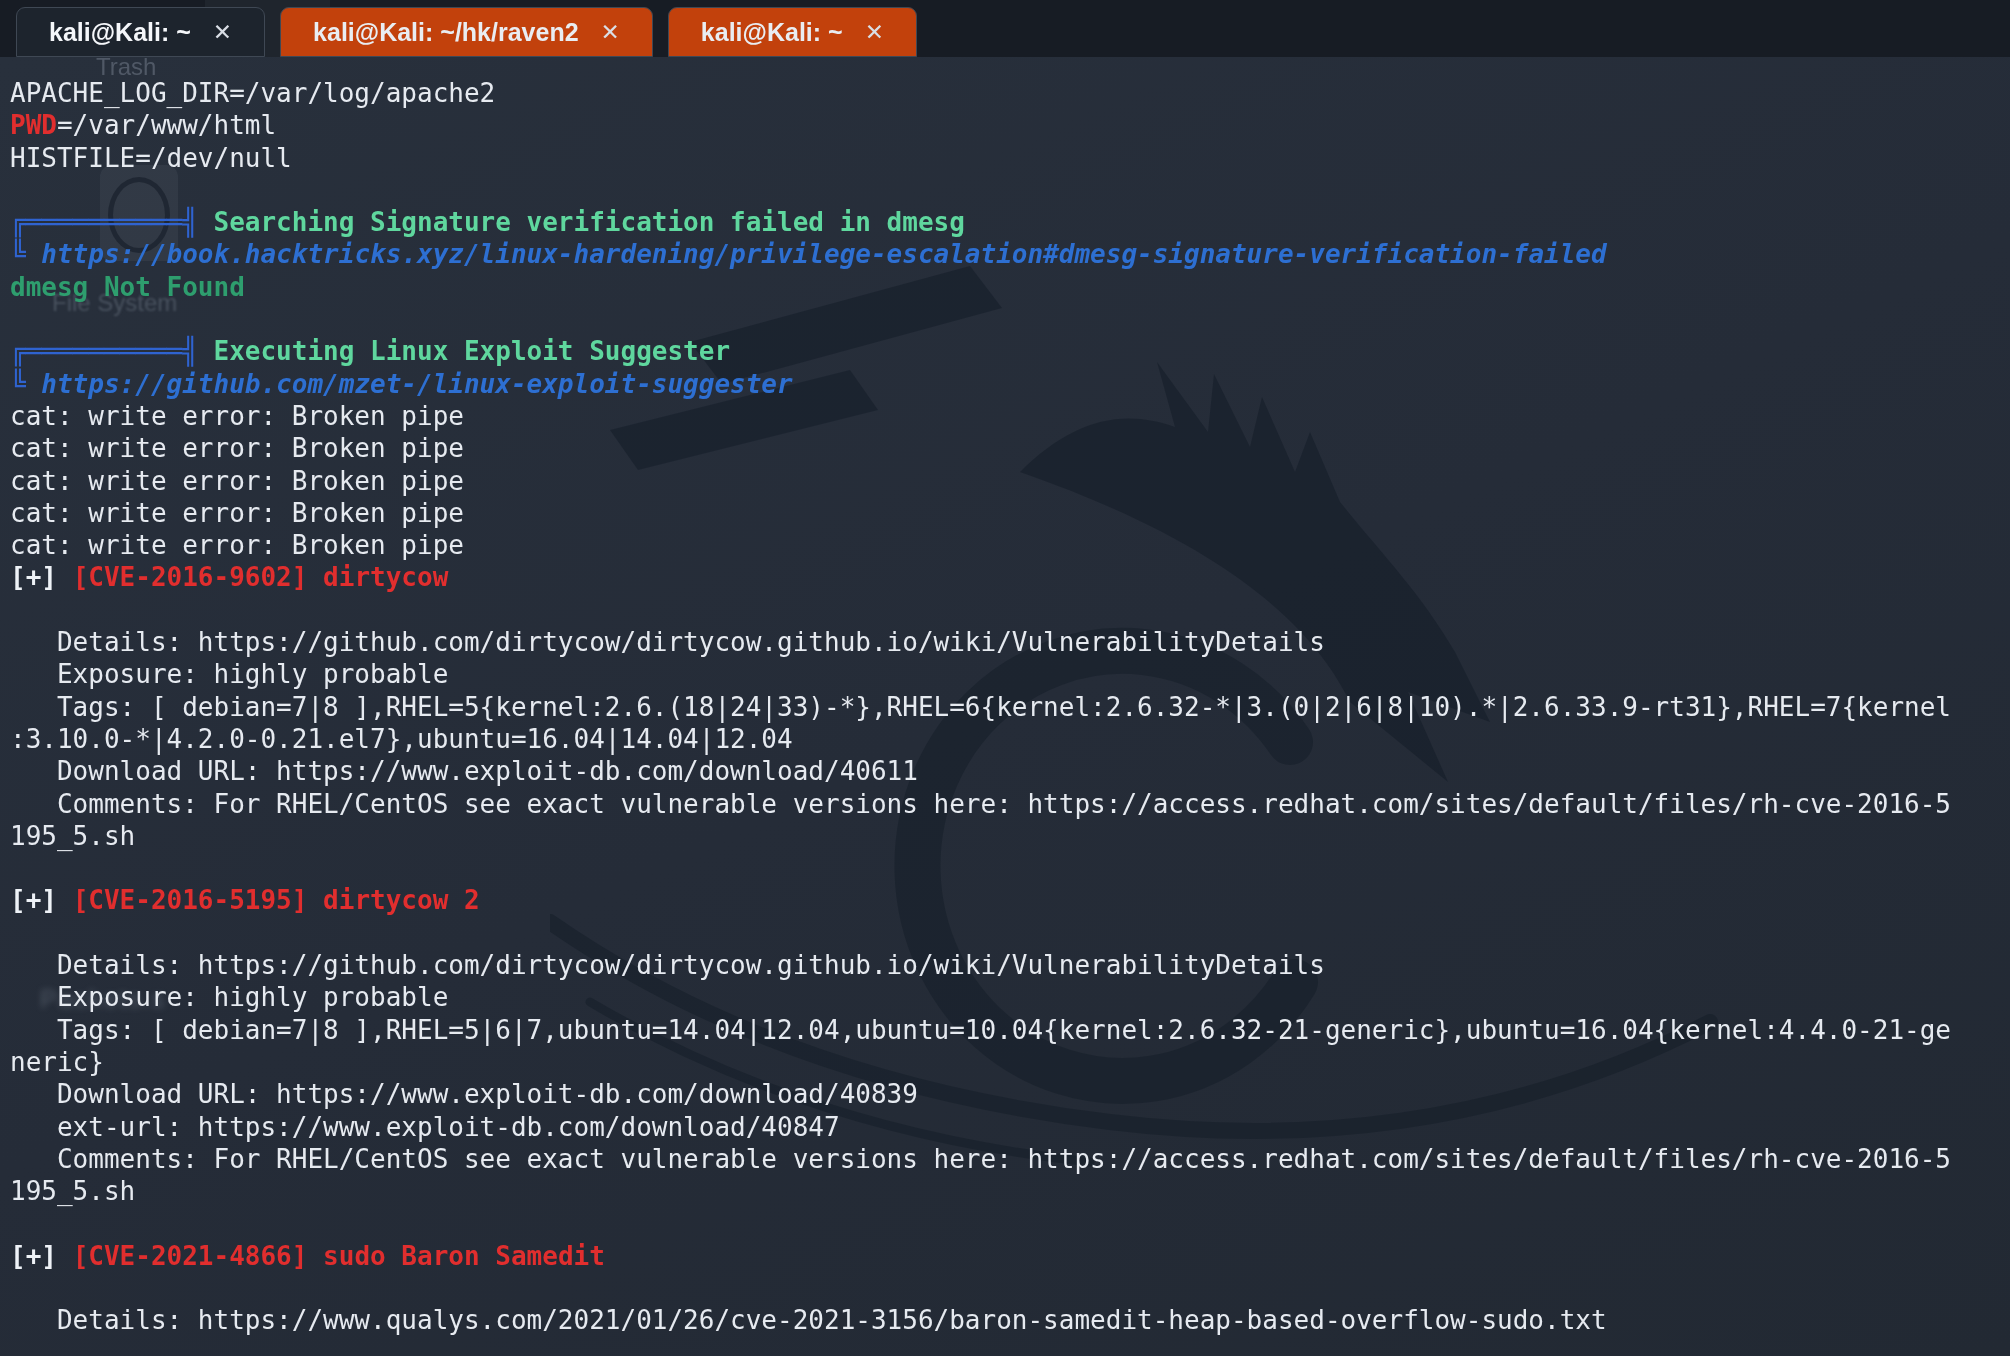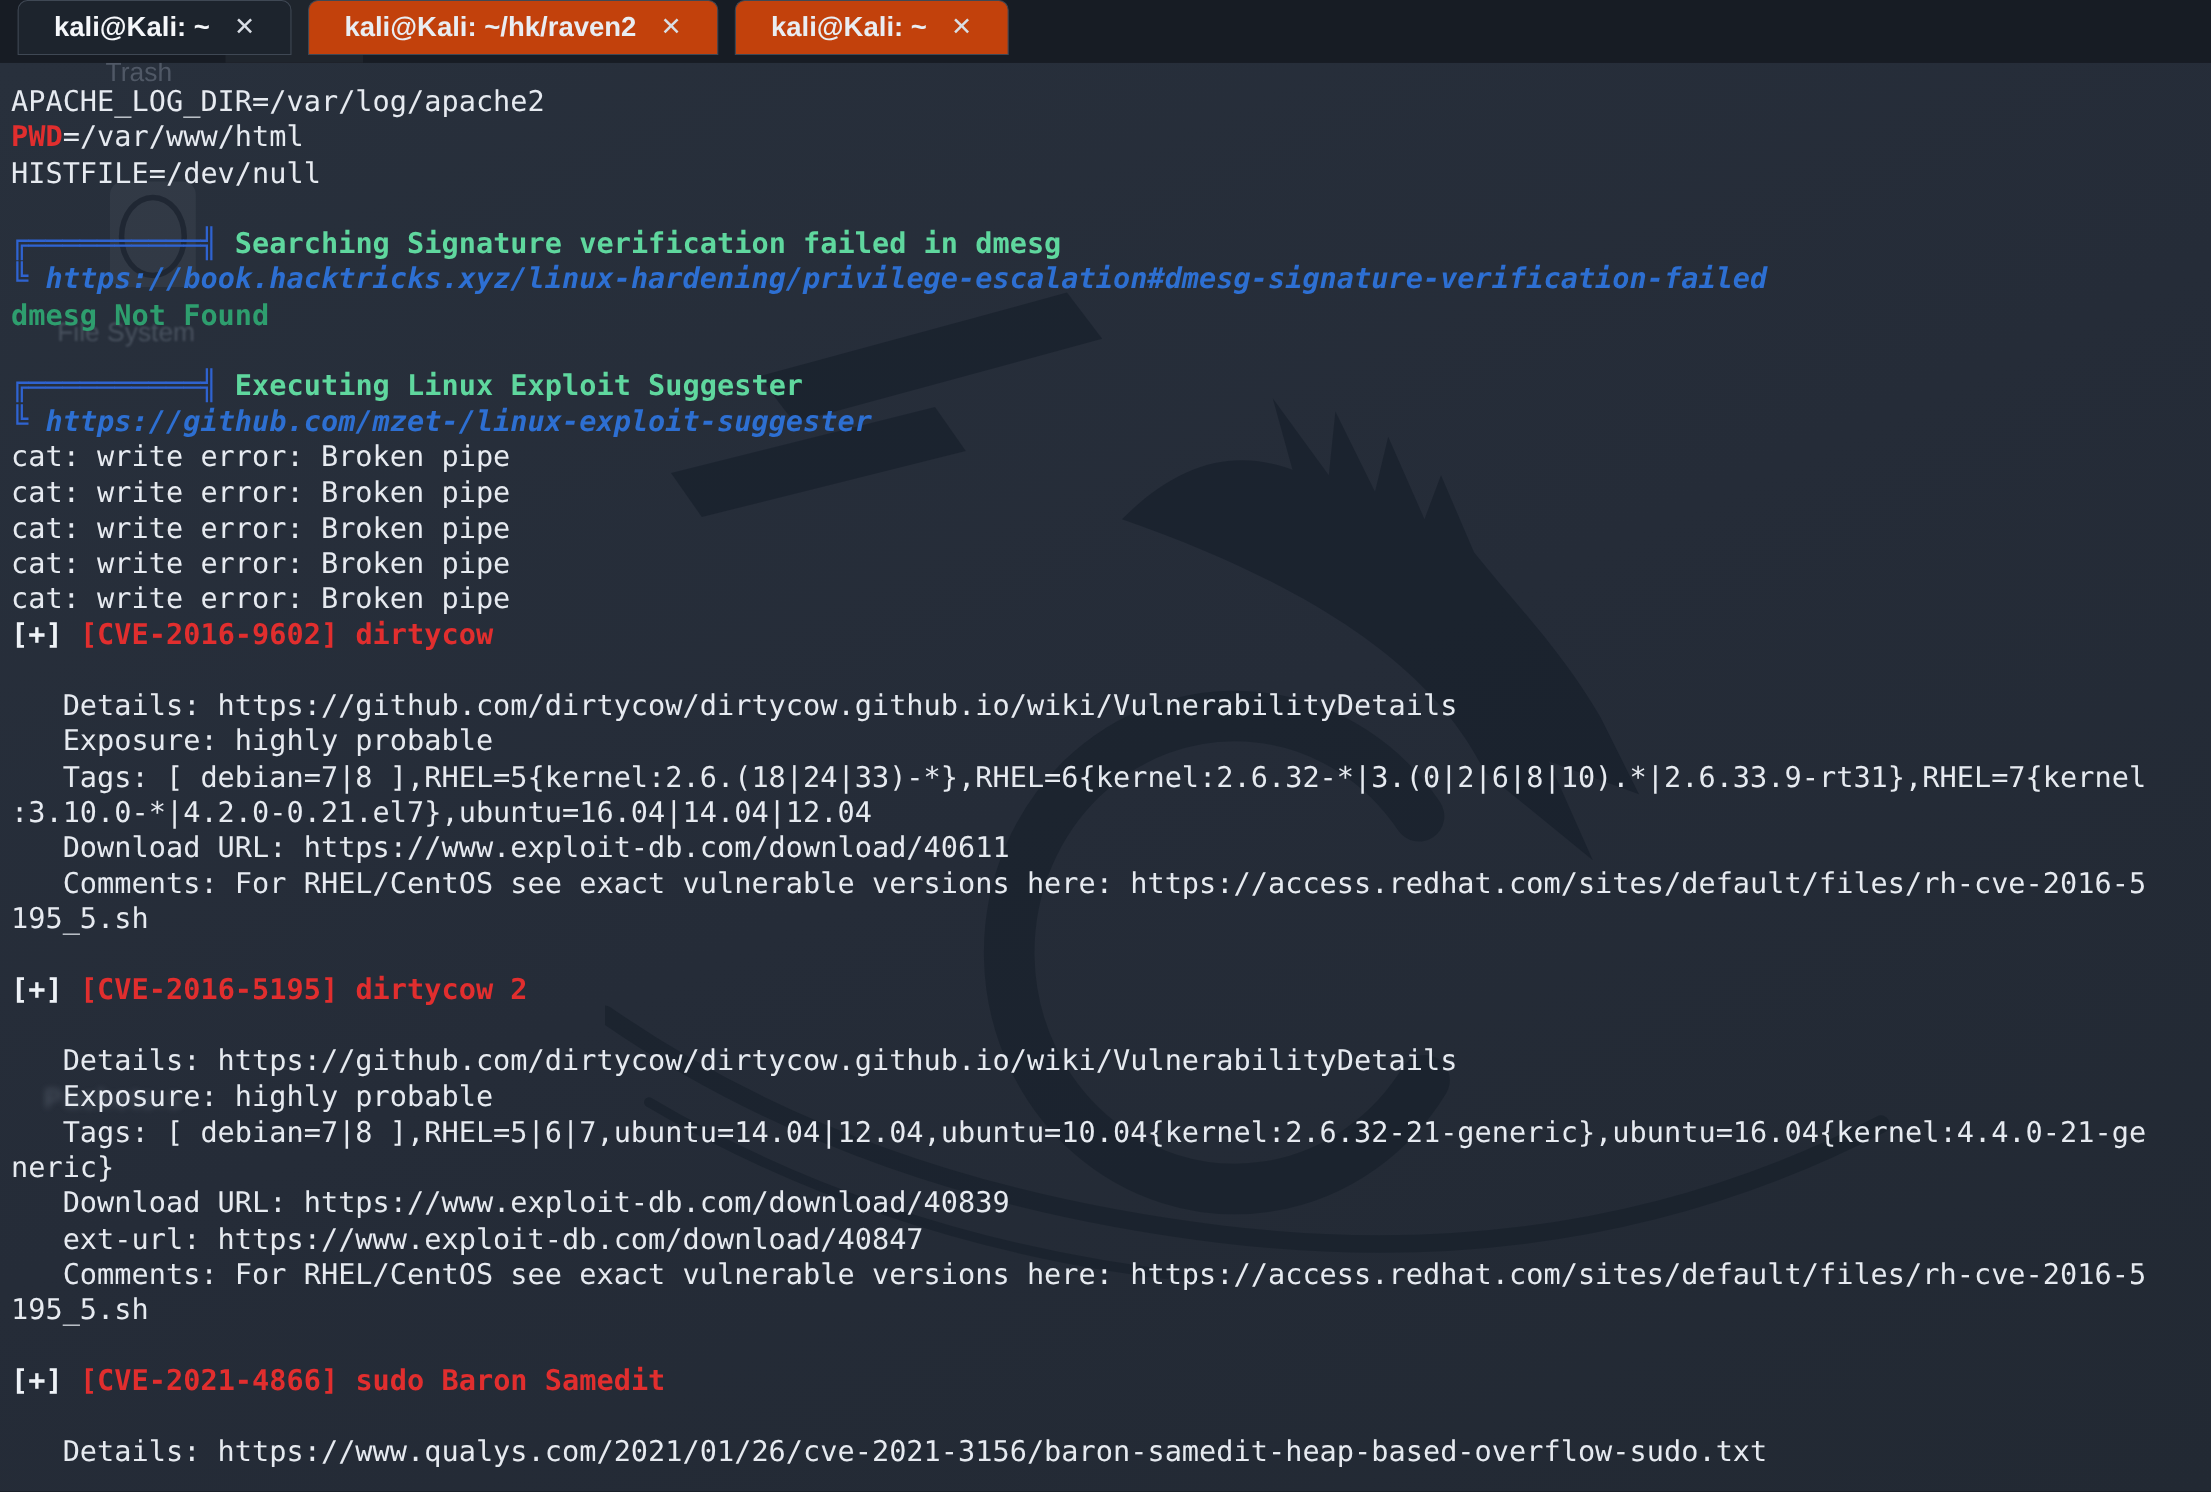--- a/index.html
+++ b/index.html
@@ -4,21 +4,21 @@
 <style>
   html,body{margin:0;padding:0;}
   body{
     width:2010px;height:1356px;overflow:hidden;position:relative;
     background:#171c24;
     font-family:"DejaVu Sans Mono",monospace;
   }
   
   .tab-bar{
     position:absolute;top:0;left:0;width:2010px;height:57px;
-    background:#171c24;display:flex;align-items:flex-start;
+    background:#171c24;display:flex;align-items:flex-end;
     padding-left:16px;gap:15px;box-sizing:border-box;z-index:6;
   }
   .tab-bar .bar-glow{
     position:absolute;left:205px;top:0;width:125px;height:57px;
     background:rgba(200,210,225,0.05);pointer-events:none;
   }
   .tab{
     height:50px;display:flex;align-items:center;
     padding:0 32px;box-sizing:border-box;
     background:#c2410c;border:1px solid #3f4854;

